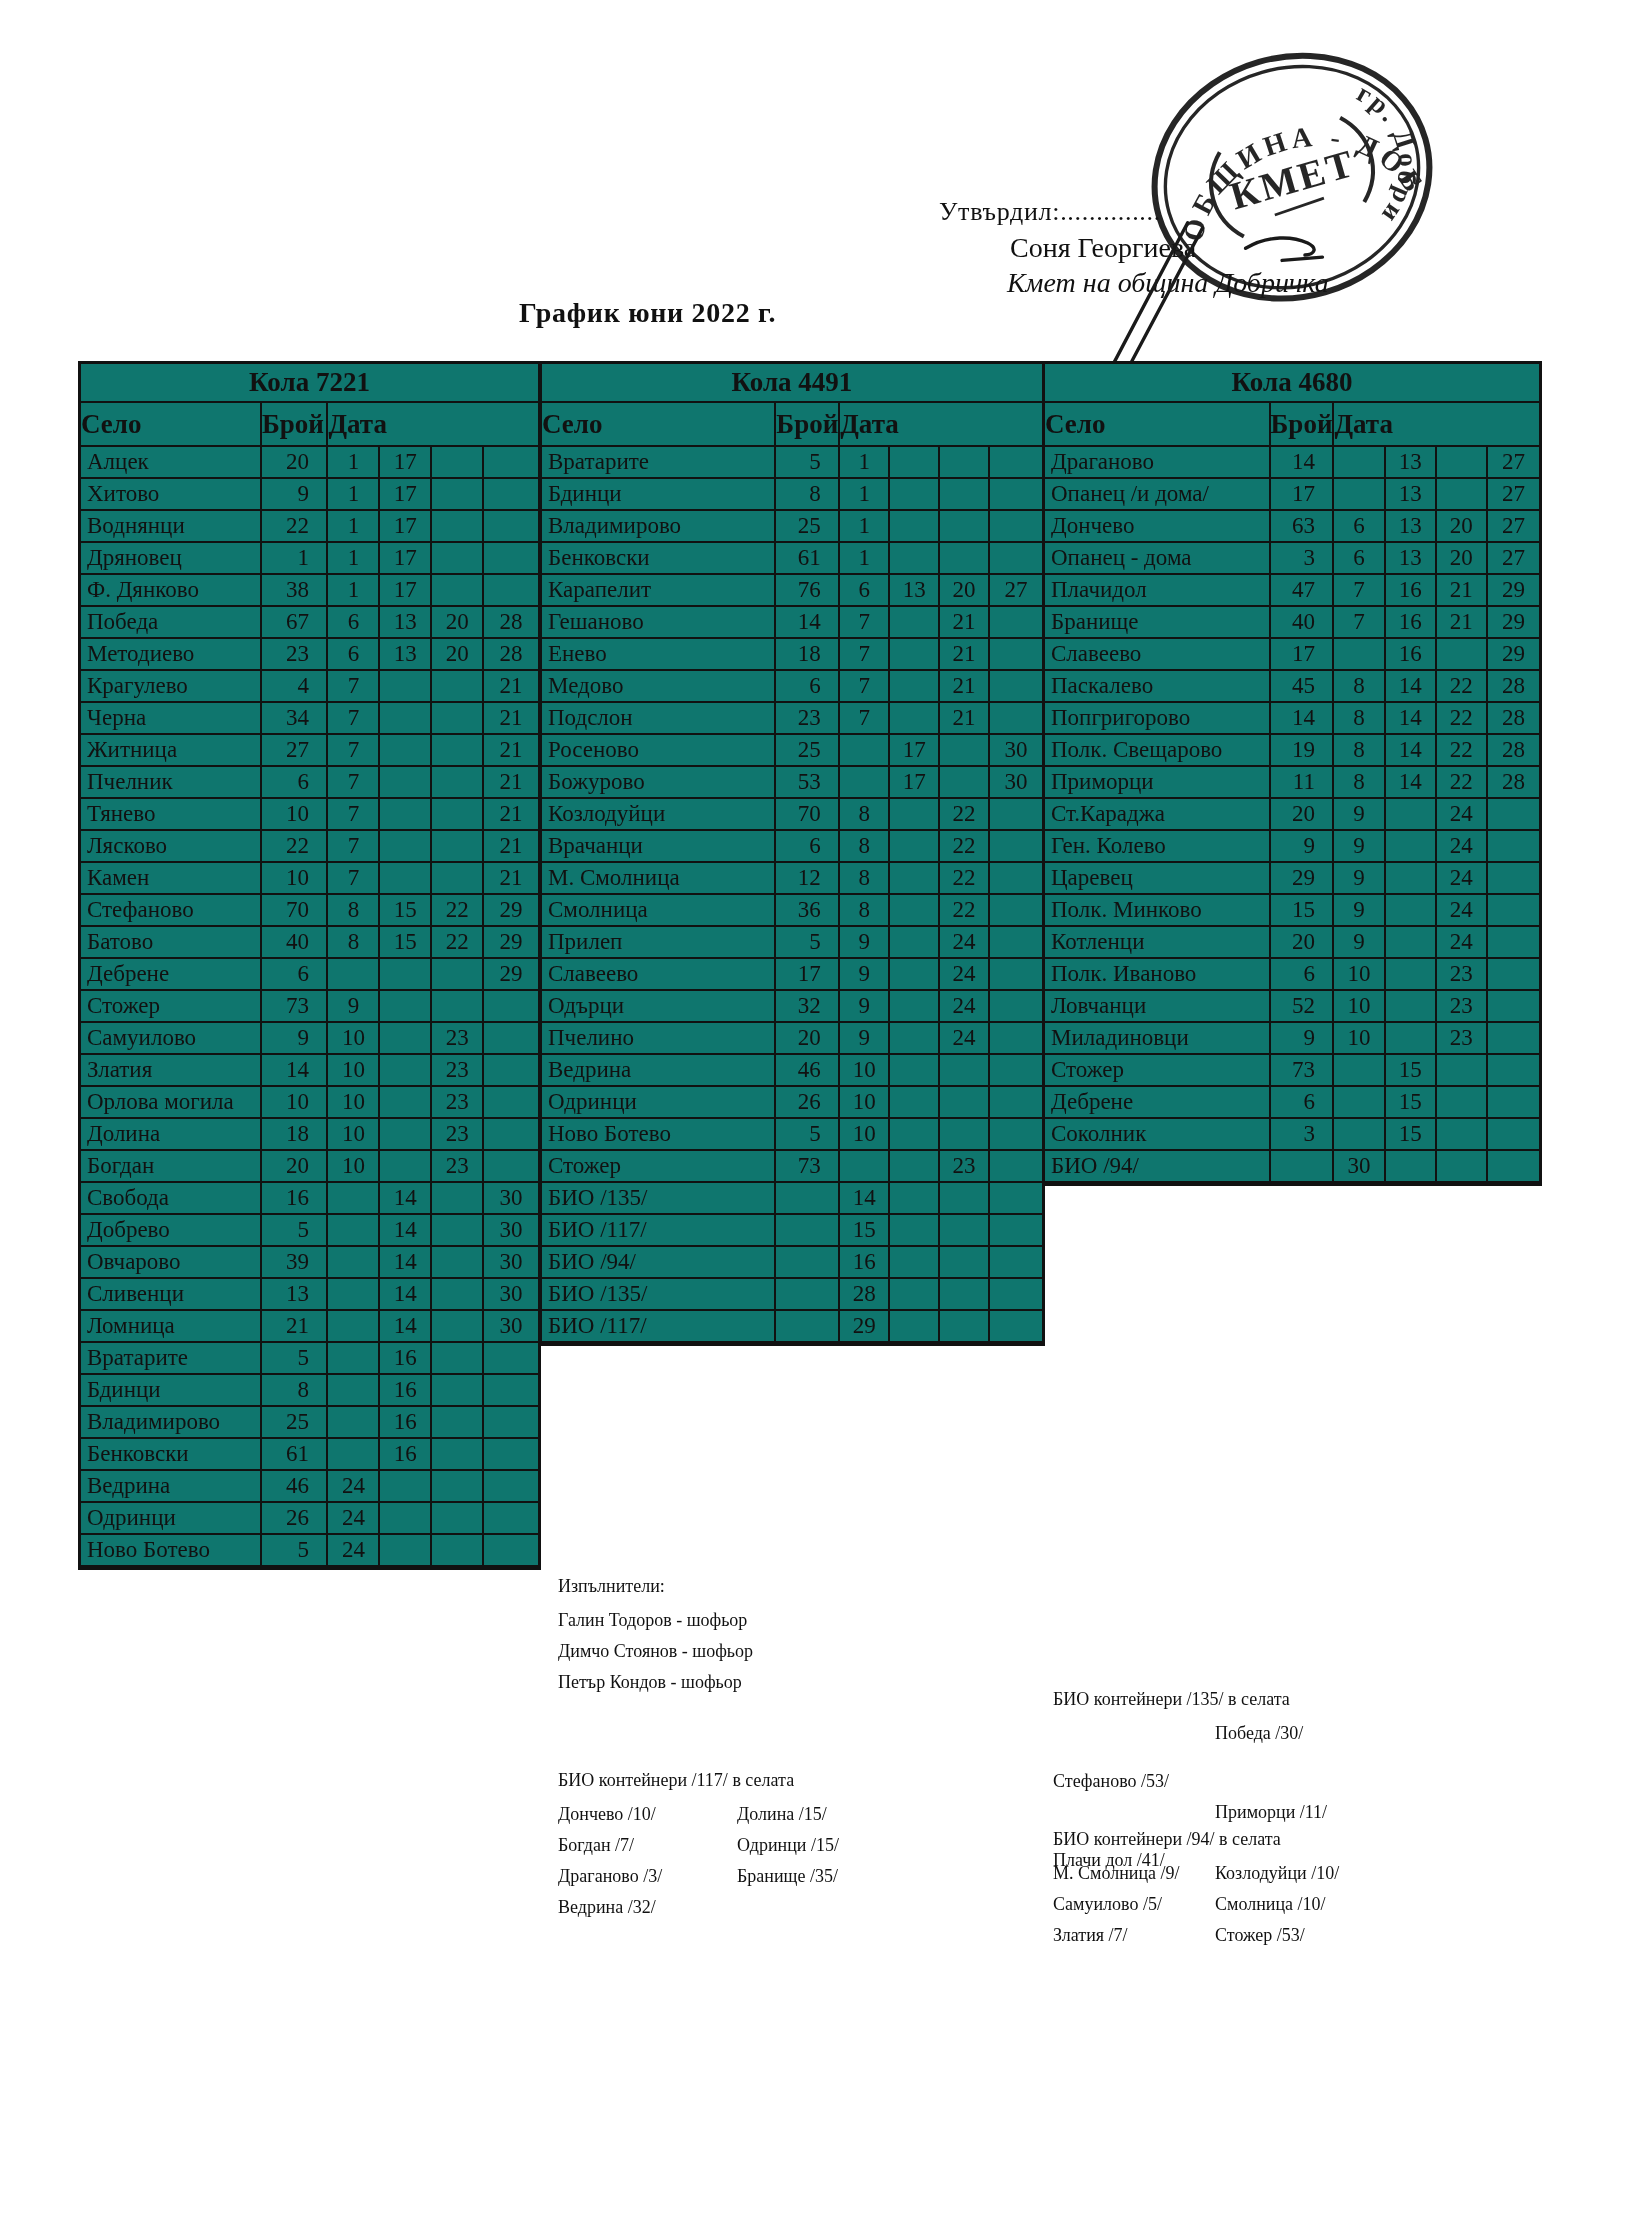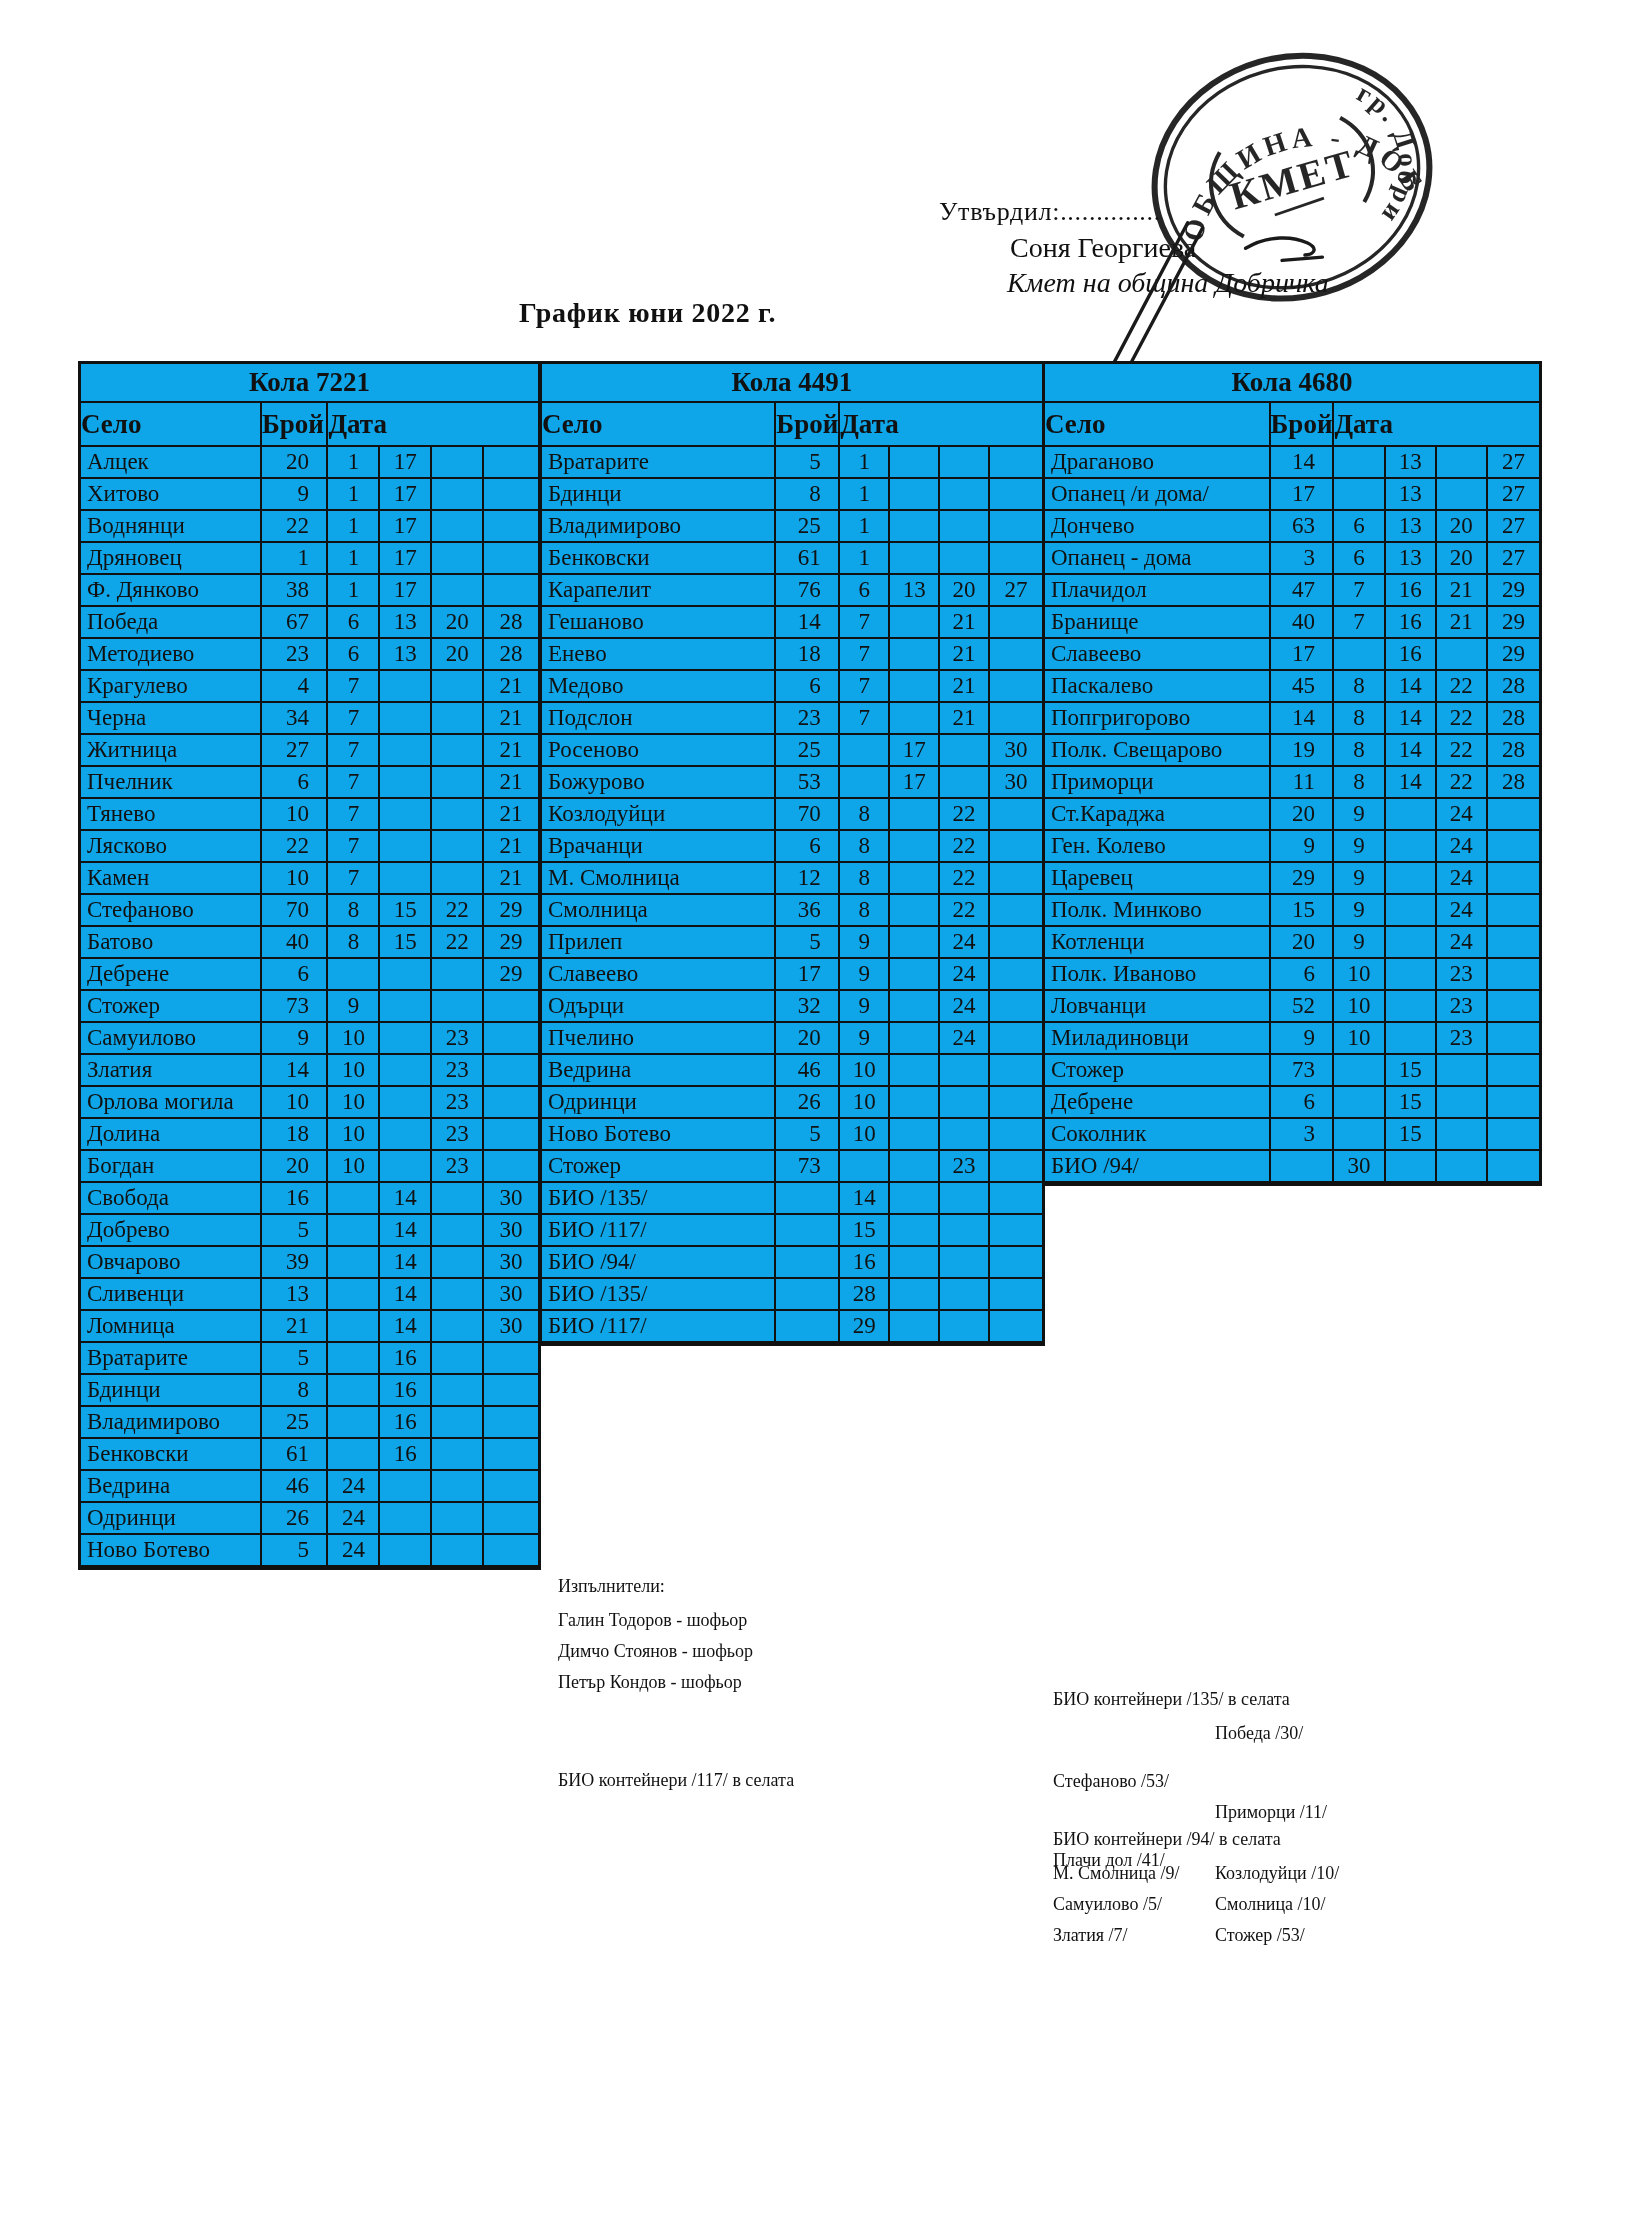--- a/index.html
+++ b/index.html
@@ -10,21 +10,21 @@
   .approval-label{position:absolute;left:939px;top:197px;font-size:26px;letter-spacing:0.7px;}
   .approver-name{position:absolute;left:1010px;top:232px;font-size:28px;}
   .approver-title{position:absolute;left:1007px;top:267px;font-size:28px;font-style:italic;}
   .stamp-svg{position:absolute;left:1127px;top:12px;width:330px;height:337px;opacity:.93;}
   .pen-svg{position:absolute;left:0;top:0;width:1646px;height:2239px;pointer-events:none;}
 
   
   .page-title{position:absolute;left:519px;top:297px;font-size:28px;font-weight:bold;letter-spacing:0.7px;}
 
   
-  .sched{position:absolute;display:grid;border:3.4px solid #111;box-sizing:border-box;background:#0ea5e9;}
+  .sched{position:absolute;display:grid;border:3.4px solid #111;box-sizing:border-box;background:#0f766e;}
   .t1{grid-template-columns:272fr 100fr 78fr 78fr 78fr 81fr;}
   .t2{grid-template-columns:352fr 95fr 75fr 75fr 75fr 78fr;}
   .t3{grid-template-columns:344fr 86fr 78fr 78fr 78fr 78fr;}
   .t-title{grid-column:1/-1;height:39px;line-height:36px;text-align:center;font-weight:bold;
            font-size:27px;border-bottom:2.7px solid #111;box-sizing:border-box;}
   .h{height:44px;line-height:42px;text-align:left;font-weight:bold;font-size:27px;
      border-bottom:2.7px solid #111;box-sizing:border-box;}
   .hv{grid-column:1;border-right:2px solid #111;}
   .hc{grid-column:2;border-right:2px solid #111;}
   .hd{grid-column:3/-1;}
@@ -915,20 +915,42 @@
 
         <div class="tb-row">
           <span class="bl">Плачи дол /41/</span>
           <span class="br">Приморци /11/</span>
         </div>
       </div>
   </div>
 
   <div class="txtblock b117" style="left:558px;top:1765px;">
     <div class="bhead">БИО контейнери /117/ в селата</div>
+    <div>
+
+        <div class="tb-row">
+          <span class="bl">Дончево /10/</span>
+          <span class="br">Долина /15/</span>
+        </div>
+
+        <div class="tb-row">
+          <span class="bl">Богдан /7/</span>
+          <span class="br">Одринци /15/</span>
+        </div>
+
+        <div class="tb-row">
+          <span class="bl">Драганово /3/</span>
+          <span class="br">Бранище /35/</span>
+        </div>
+
+        <div class="tb-row">
+          <span class="bl">Ведрина /32/</span>
+          <span class="br"></span>
+        </div>
+      </div>
   </div>
 
   <div class="txtblock b94" style="left:1053px;top:1824px;">
     <div class="bhead">БИО контейнери /94/ в селата</div>
     <div>
 
         <div class="tb-row">
           <span class="bl">М. Смолница /9/</span>
           <span class="br">Козлодуйци /10/</span>
         </div>

